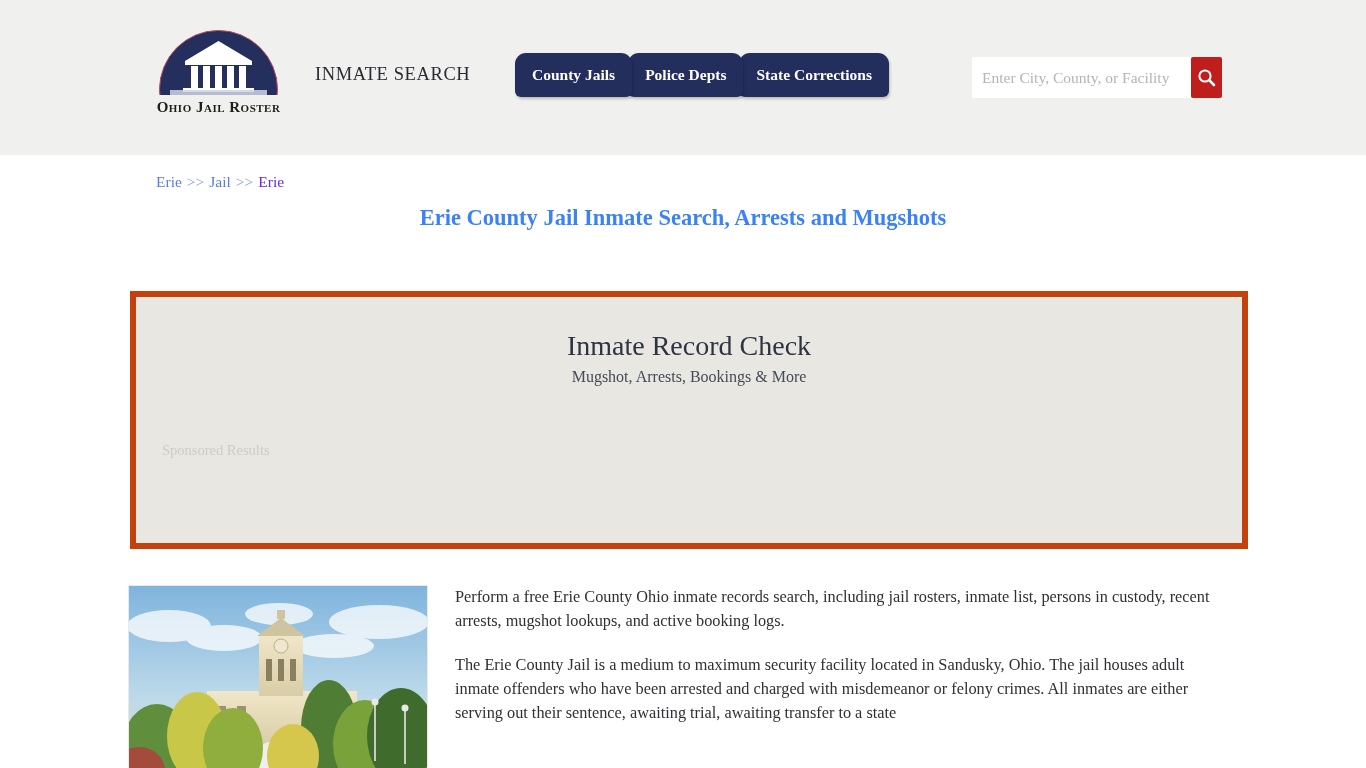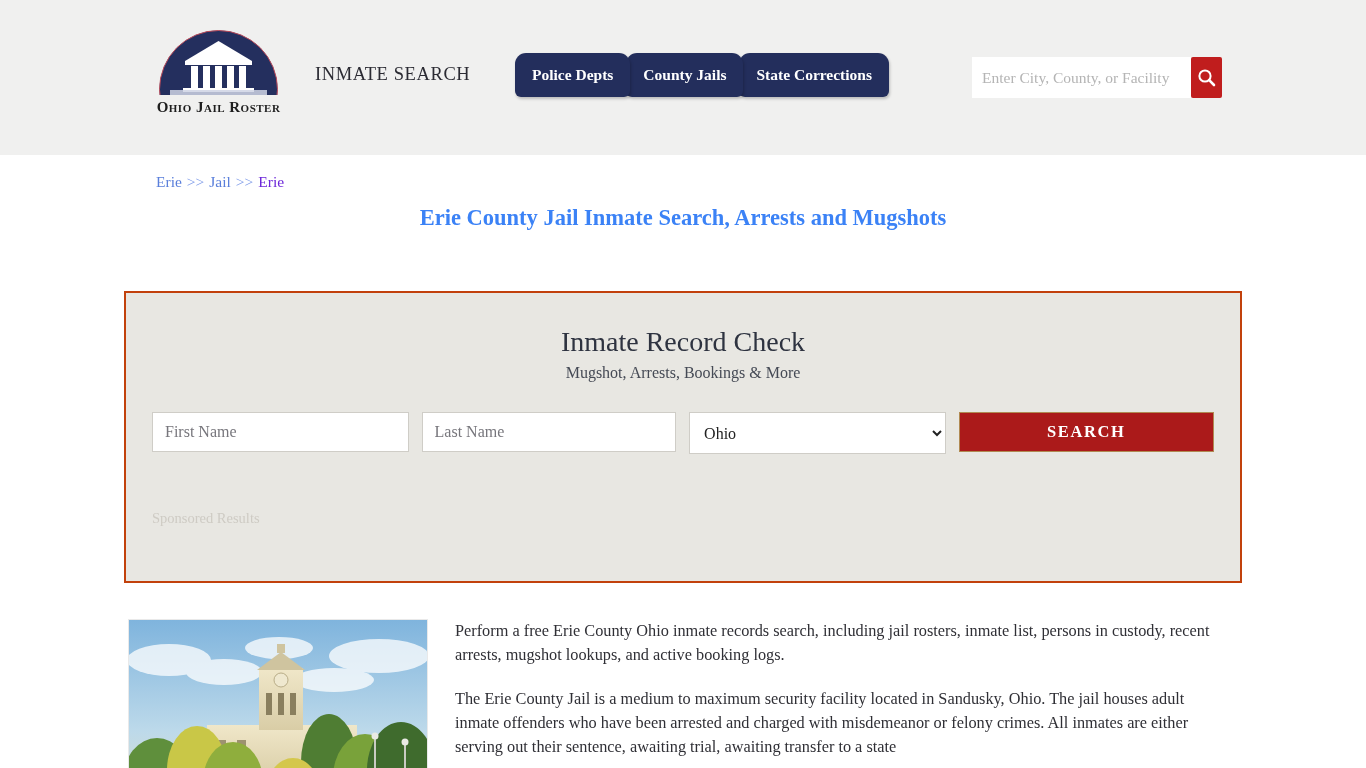--- a/index.html
+++ b/index.html
@@ -159,25 +159,25 @@
     font-size: 22.5px;
     font-weight: bold;
     color: #3b82f6;
     margin-top: 16px;
     font-family: "Liberation Serif", serif;
   }
 
   
   .panel {
     margin-top: 60px;
-    margin-left: 1px;
+    margin-left: 7px;
     width: 1118px;
-    height: 292px;
+    height: 258px;
     background: #e8e7e2;
-    border: 2px solid #c2410c;
+    border: 6px solid #c2410c;
   }
   .panel-title {
     text-align: center;
     font-size: 28px;
     color: #2e3340;
     padding-top: 33px;
     font-family: "Liberation Serif", serif;
   }
   .panel-sub {
     text-align: center;
@@ -283,22 +283,22 @@
             <rect x="14" y="62" width="97" height="5"></rect>
           </g>
         </svg>
       </div>
       <div class="logo-text">Ohio Jail Roster</div>
     </div>
 
     <div class="site-tagline">INMATE SEARCH</div>
 
     <div class="nav">
+      <div class="nav-item">County Jails</div>
       <div class="nav-item">Police Depts</div>
-      <div class="nav-item">County Jails</div>
       <div class="nav-item">State Corrections</div>
     </div>
 
     <div class="hsearch">
       <input type="text" placeholder="Enter City, County, or Facility" style="">
       <button class="hsearch-btn">
         <svg width="19" height="19" viewBox="0 0 19 19">
           <circle cx="8" cy="8" r="5.6" fill="none" stroke="#ffffff" stroke-width="2"></circle>
           <line x1="12.2" y1="12.2" x2="17" y2="17" stroke="#ffffff" stroke-width="2.6" stroke-linecap="round"></line>
         </svg>
@@ -313,28 +313,20 @@
   <div class="breadcrumb">
     <a>Erie</a><span class="sep">&gt;&gt;</span><a>Jail</a><span class="sep">&gt;&gt;</span><span class="cur">Erie</span>
   </div>
 
   <h1 class="page-title">Erie County Jail Inmate Search, Arrests and Mugshots</h1>
 
   <div class="panel">
     <div class="panel-title">Inmate Record Check</div>
     <div class="panel-sub">Mugshot, Arrests, Bookings &amp; More</div>
 
-    <div class="form-row">
-      <input id="first-name" class="fld" type="text" placeholder="First Name" style="">
-      <input id="last-name" class="fld" type="text" placeholder="Last Name" style="">
-      <select class="sel">
-        <option>Ohio</option>
-      </select>
-      <button class="btn-search">SEARCH</button>
-    </div>
 
     <div class="sponsored-label">Sponsored Results</div>
   </div>
 
   <div class="content">
     <div class="thumb">
       <svg width="300" height="200" viewBox="0 0 300 200">
         <defs>
           <linearGradient id="sky" x1="0" y1="0" x2="0" y2="1">
             <stop offset="0%" stop-color="#7fb4dd"></stop>

